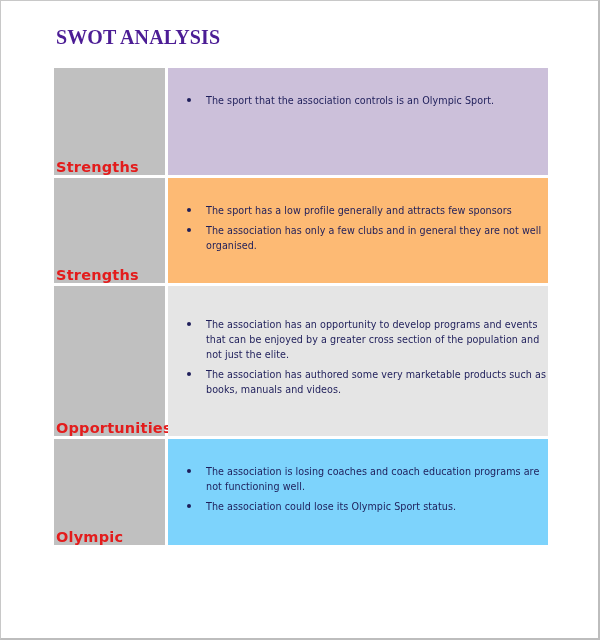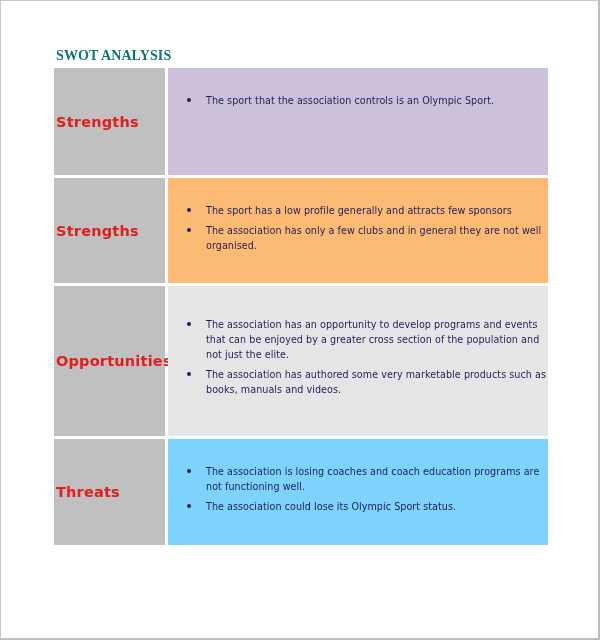--- a/index.html
+++ b/index.html
@@ -7,29 +7,29 @@
     width: 600px; height: 640px; background: #ffffff; position: relative; overflow: hidden;
     font-family: "DejaVu Sans", sans-serif;
   }
   .page-frame {
     position: absolute; left: 0; top: 0; width: 598px; height: 638px;
     border-top: 1px solid #c8c8c8; border-left: 1px solid #c8c8c8;
     border-right: 2px solid #bdbdbd; border-bottom: 2px solid #bdbdbd;
     box-sizing: border-box; width: 600px; height: 640px;
   }
   .title {
-    position: absolute; left: 56px; top: 48px;
+    position: absolute; left: 56px; top: 26px;
     font-family: "Liberation Serif", "DejaVu Serif", serif;
-    font-weight: bold; font-size: 14px; color: #0f766e; letter-spacing: 0.1px;
+    font-weight: bold; font-size: 20px; color: #4c1d95; letter-spacing: 0.1px;
   }
   .swot-table { position: absolute; left: 54px; top: 68px; width: 494px; }
   .row { position: absolute; left: 0; width: 494px; }
   .label-cell {
     position: absolute; left: 0; top: 0; width: 111px; height: 100%;
-    background: #c0c0c0; display: flex; align-items: center;
+    background: #c0c0c0; display: flex; align-items: flex-end;
   }
   .label-text {
     padding-left: 2px;
     font-family: "DejaVu Sans", sans-serif; font-weight: bold;
     font-size: 14.5px; color: #e31c1c; letter-spacing: 0.2px;
   }
   .content-cell {
     position: absolute; left: 114px; top: 0; width: 380px; height: 100%;
     box-sizing: border-box; padding-left: 18px; padding-right: 0;
   }
@@ -98,21 +98,21 @@
         <li class="bullet">
           <span class="bullet-dot"></span>
           <span>The association has authored some very marketable products such as books, manuals and videos.</span>
         </li>
       </ul>
     </div>
   </div>
 
   <div class="row" style="top:371px; height:106px;">
     <div class="label-cell">
-      <span class="label-text">Threats</span>
+      <span class="label-text">Olympic</span>
     </div>
     <div class="content-cell" style="background:#7dd3fc; padding-top:25px;">
       <ul class="bullets">
         <li class="bullet">
           <span class="bullet-dot"></span>
           <span>The association is losing coaches and coach education programs are not functioning well.</span>
         </li>
         <li class="bullet">
           <span class="bullet-dot"></span>
           <span>The association could lose its Olympic Sport status.</span>

